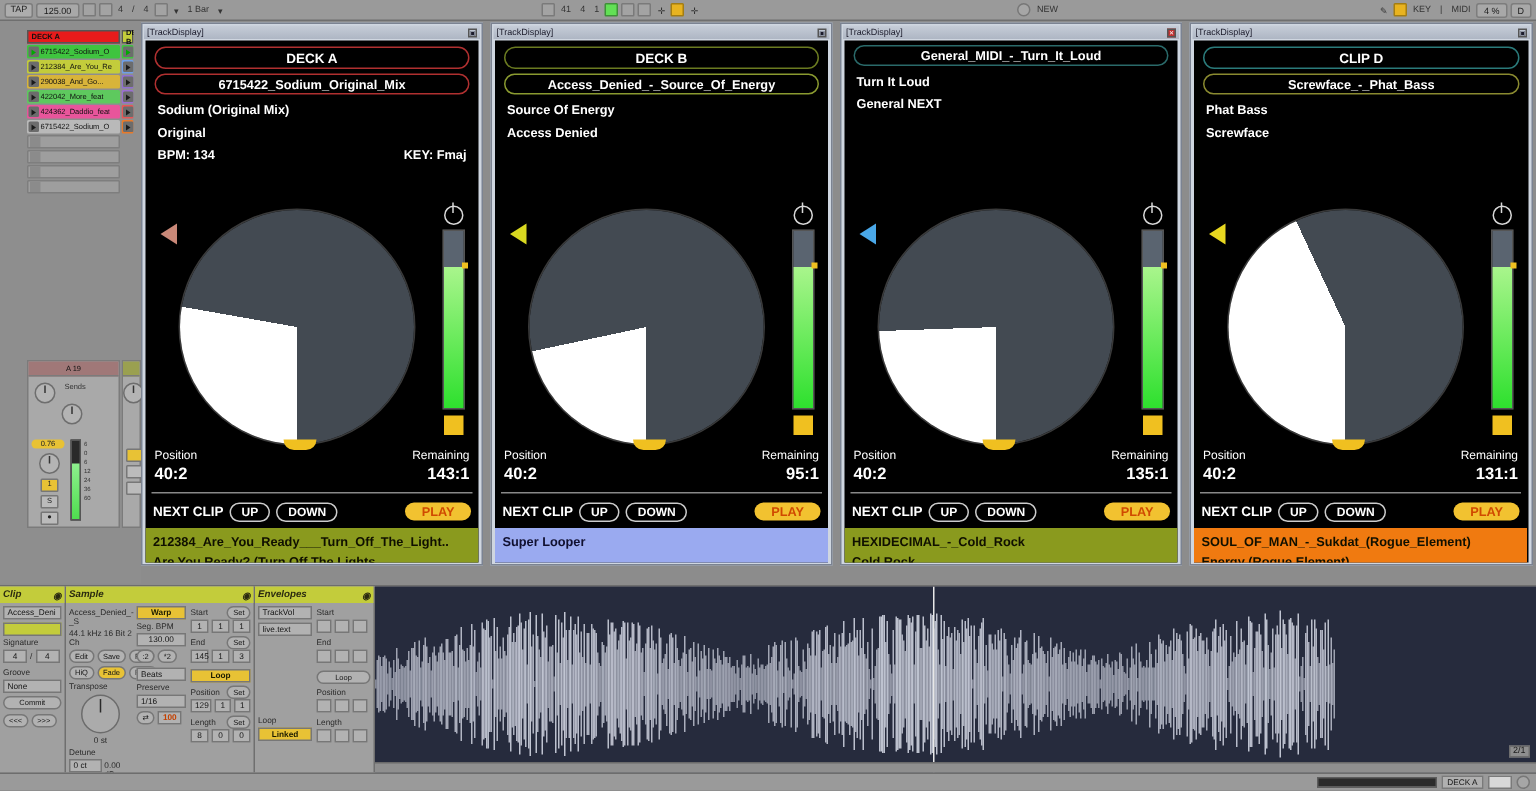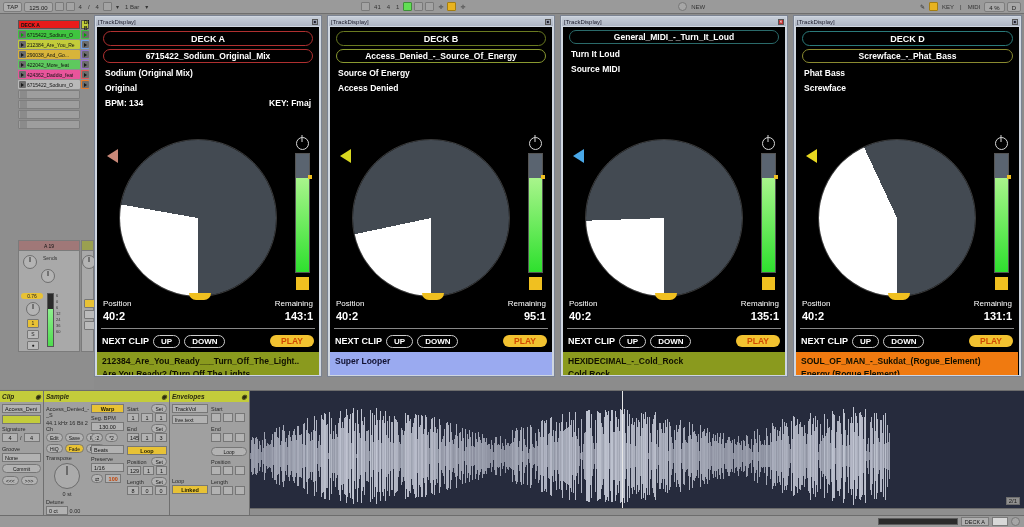--- a/index.html
+++ b/index.html
@@ -458,21 +458,21 @@
   </div>
 
   <div class="deck" style="left:560px">
     <div class="deck-title">
       <span>[TrackDisplay]</span>
       <span class="tb-close" style="background:#c03030;color:#fff">✕</span>
     </div>
     <div class="deck-body">
       <div class="pill small" style="border-color:#2a6a6a">General_MIDI_-_Turn_It_Loud</div>
       <div class="meta">Turn It Loud</div>
-      <div class="meta">Source MIDI</div>
+      <div class="meta">General NEXT</div>
       <div class="bpmrow">
         <span></span>
         <span></span>
       </div>
       <div class="platter-wrap">
         <div class="cue-tri" style="left:10px;top:14px;border-right:11px solid #4aa8e8;"></div>
         <div class="platter">
           <div class="pieslice" style="background:conic-gradient(from 180deg,#ffffff 0deg 88deg,#434a52 88deg 360deg);"></div>
         </div>
         <div style="position:absolute;left:92px;top:158px;width:22px;height:7px;background:#f0c020;border-radius:0 0 11px 11px;"></div>
@@ -508,21 +508,21 @@
       </div>
     </div>
   </div>
 
   <div class="deck" style="left:793px;width:229px">
     <div class="deck-title">
       <span>[TrackDisplay]</span>
       <span class="tb-close">▣</span>
     </div>
     <div class="deck-body" style="width:223px">
-      <div class="pill" style="border-color:#2a7a7a">DECK D</div>
+      <div class="pill" style="border-color:#2a7a7a">CLIP D</div>
       <div class="pill small" style="border-color:#8a8a30">Screwface_-_Phat_Bass</div>
       <div class="meta">Phat Bass</div>
       <div class="meta">Screwface</div>
       <div class="bpmrow">
         <span></span>
         <span></span>
       </div>
       <div class="platter-wrap">
         <div class="cue-tri" style="left:10px;top:14px;border-right:11px solid #e8d820;"></div>
         <div class="platter">

